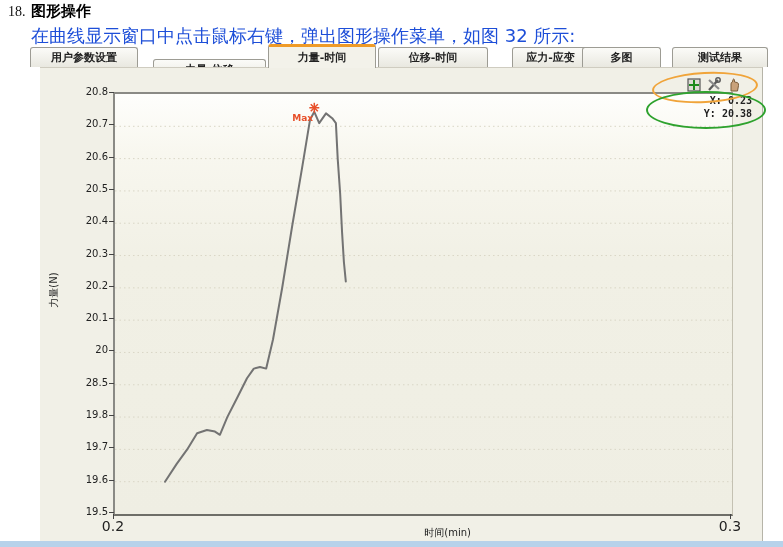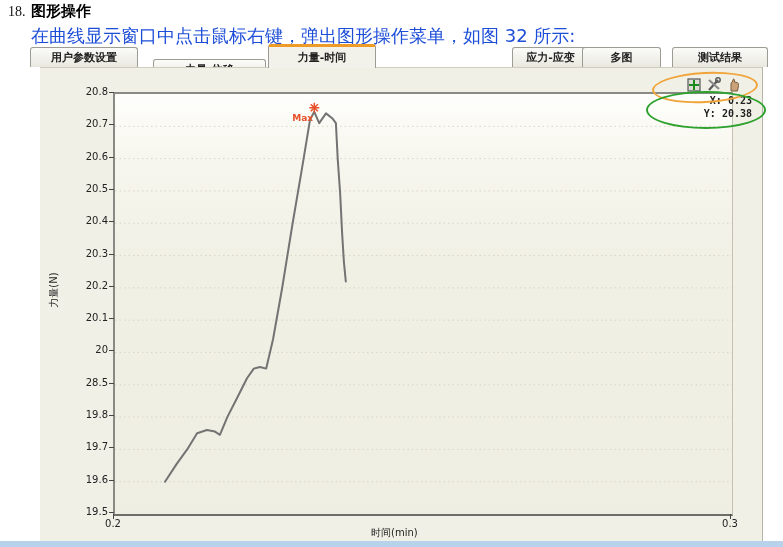--- a/index.html
+++ b/index.html
@@ -27,23 +27,23 @@
   
   #plot{position:absolute;left:73px;top:24px;width:617px;height:420px;
         border-left:2px solid #8a8a85;border-top:2px solid #8a8a85;
         border-right:1px solid #c4c1b2;border-bottom:2px solid #6e6e68;
         background:linear-gradient(180deg,#fefefc 0%,#f8f7ef 14%,#f1f0e5 40%,#efeee3 100%);
         box-sizing:content-box;}
   #plot svg{display:block;}
 
   .y-tick-label{position:absolute;width:34px;text-align:right;font-size:10px;color:#222;}
   .y-tick-mark{position:absolute;width:5px;height:1px;background:#444;}
-  .x-tick-label{position:absolute;width:34px;text-align:center;font-size:10px;color:#222;}
+  .x-tick-label{position:absolute;width:34px;text-align:center;font-size:14px;color:#222;}
   .x-tick-mark{position:absolute;width:1px;height:5px;background:#444;}
-  #x-axis-title{position:absolute;left:331px;top:458px;width:100px;text-align:left;
+  #x-axis-title{position:absolute;left:331px;top:458px;width:100px;text-align:right;
                 font-size:10px;color:#222;}
   #y-axis-title{position:absolute;left:-4px;top:215px;font-size:10px;color:#222;
                 transform:rotate(-90deg);transform-origin:center;white-space:nowrap;}
 
   
   #mini-toolbar{position:absolute;left:646px;top:9px;display:flex;gap:4px;z-index:2;}
   .mini-icon{width:16px;height:16px;display:inline-block;}
 
   
   #readout{position:absolute;left:640px;top:26px;width:72px;text-align:right;z-index:2;
@@ -70,20 +70,21 @@
 
 <div id="page">
 
   <span id="doc-number">18.</span>
   <span id="doc-heading">图形操作</span>
   <span id="doc-body">在曲线显示窗口中点击鼠标右键，弹出图形操作菜单，如图 32 所示:</span>
 
   <div class="tab" style="left:30px;width:108px;">用户参数设置</div>
   <div class="tab" style="left:153px;width:113px;margin-top:12px;">力量-位移</div>
   <div class="tab active" style="left:268px;width:108px;">力量-时间</div>
+  <div class="tab" style="left:378px;width:110px;">位移-时间</div>
   <div class="tab" style="left:492px;width:77px;margin-left:20px;">应力-应变</div>
   <div class="tab" style="left:582px;width:79px;">多图</div>
   <div class="tab" style="left:664px;width:96px;margin-left:8px;">测试结果</div>
 
   <div id="panel">
 
     <div id="plot">
       <svg id="curve-svg" width="617" height="420" viewBox="0 0 617 420">
           <line x1="0" x2="617" y1="32.30769230769275" y2="32.30769230769275" stroke="#d9d6c6" stroke-width="1" stroke-dasharray="1.5,3"></line>
           <line x1="0" x2="617" y1="64.61538461538436" y2="64.61538461538436" stroke="#d9d6c6" stroke-width="1" stroke-dasharray="1.5,3"></line>

